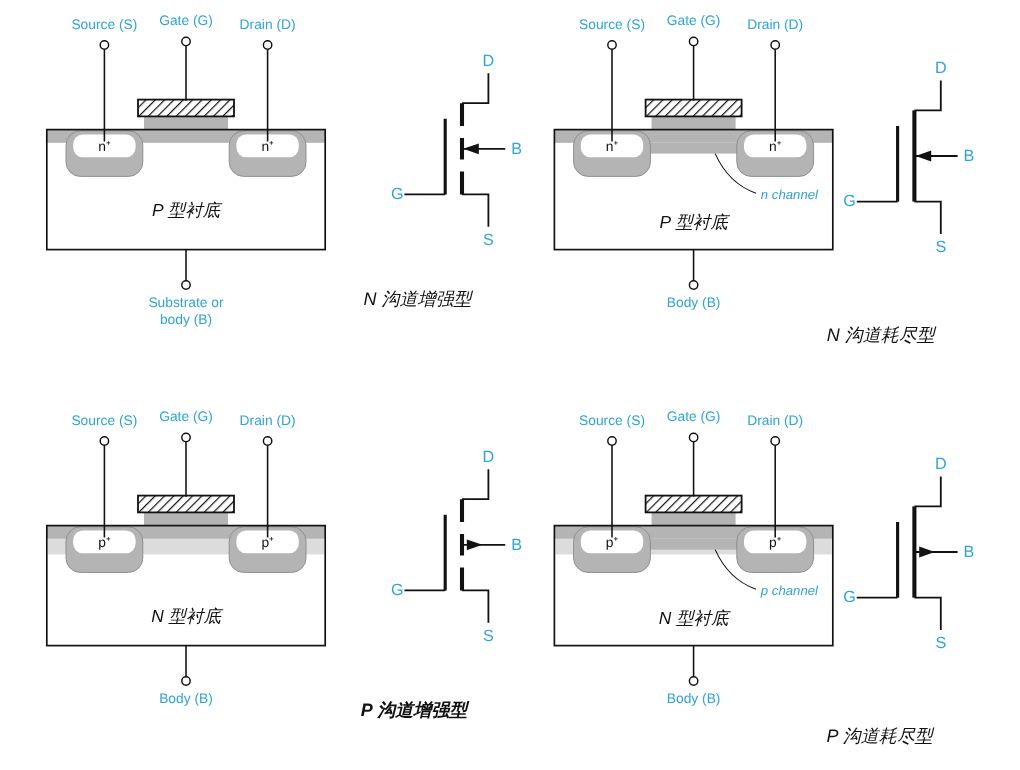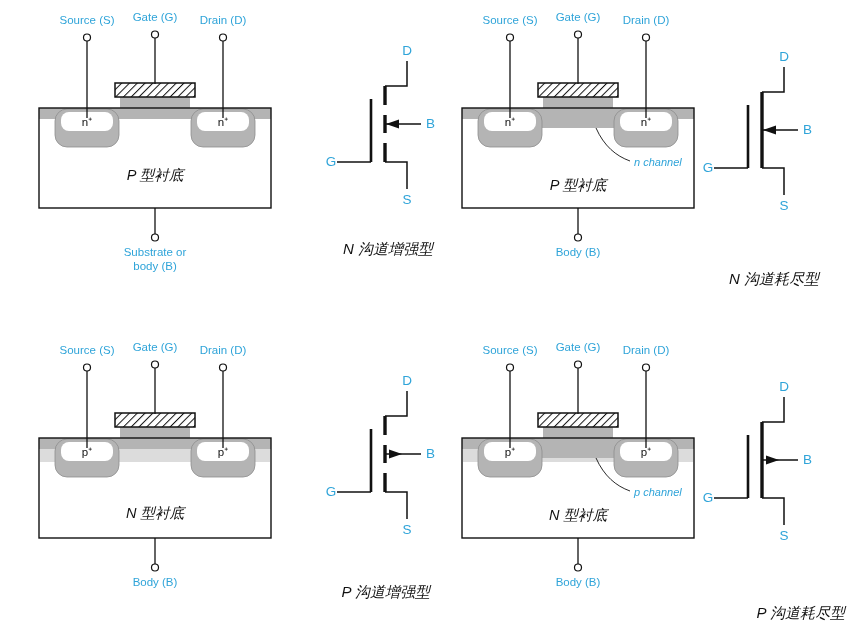--- a/index.html
+++ b/index.html
@@ -17,21 +17,21 @@
   .chanlab { fill:var(--color-accent,#2FA4D9); font-size:11px; font-style:italic; }
   .wire { stroke:#111; stroke-width:1.3; fill:none; }
   .wire2 { stroke:#111; stroke-width:1.5; fill:none; }
   .chan { stroke:#111; stroke-width:3.4; }
   .gatebar { stroke:#111; stroke-width:2.6; }
   .term { fill:#fff; stroke:#111; stroke-width:1.2; }
   .f-gray { fill:var(--color-well_gray,#b4b4b4); }
   .f-light { fill:var(--color-surface_gray,#dcdcdc); }
   .body-outline { fill:none; stroke:#111; stroke-width:1.4; }
   .caption {
-    position:absolute; width:170px; text-align:right;
+    position:absolute; width:170px; text-align:center;
     font-style:italic; font-size:15px; color:#111;
   }
 </style>
 </head>
 <body>
 
 <div class="quad" style="left:25px; top:8px;">
   <svg class="cs" style="left:0;top:0;" width="260" height="270" viewBox="0 0 260 270">
     <defs>
       <pattern id="hatch0" width="5.5" height="5.5" patternTransform="rotate(45)" patternUnits="userSpaceOnUse">
@@ -179,21 +179,21 @@
     <line x1="62" y1="104" x2="62" y2="123" class="chan"></line>
     <line x1="62" y1="85" x2="98" y2="85" class="wire2"></line>
     <polygon points="79,85 66,80.5 66,89.5" fill="#111"></polygon>
     <text x="103" y="89" class="t-accent sym-t" text-anchor="start">B</text>
     <path d="M84,150 V123 H62" class="wire2"></path>
     <text x="84" y="165" class="t-accent sym-t" text-anchor="middle">S</text>
     <line x1="48" y1="60" x2="48" y2="123" class="gatebar"></line>
     <line x1="14" y1="123" x2="48" y2="123" class="wire2"></line>
     <text x="8" y="127" class="t-accent sym-t" text-anchor="middle">G</text>
   </svg>
-  <div class="caption" style="left:235px; top:245px;">P 沟道增强型</div>
+  <div class="caption" style="left:235px; top:245px;font-weight:bold;">P 沟道增强型</div>
 </div>
 
 <div class="quad" style="left:448px; top:338px;">
   <svg class="cs" style="left:0;top:0;" width="260" height="270" viewBox="0 0 260 270">
     <defs>
       <pattern id="hatch3" width="5.5" height="5.5" patternTransform="rotate(45)" patternUnits="userSpaceOnUse">
         <rect width="5.5" height="5.5" fill="#fff"></rect>
         <line x1="0" y1="0" x2="0" y2="5.5" stroke="#111" stroke-width="2"></line>
       </pattern>
     </defs>
@@ -233,14 +233,14 @@
     <line x1="62" y1="47" x2="62" y2="123" class="chan"></line>
     <line x1="62" y1="85" x2="98" y2="85" class="wire2"></line>
     <polygon points="79,85 66,80.5 66,89.5" fill="#111"></polygon>
     <text x="103" y="89" class="t-accent sym-t" text-anchor="start">B</text>
     <path d="M84,150 V123 H62" class="wire2"></path>
     <text x="84" y="165" class="t-accent sym-t" text-anchor="middle">S</text>
     <line x1="48" y1="60" x2="48" y2="123" class="gatebar"></line>
     <line x1="14" y1="123" x2="48" y2="123" class="wire2"></line>
     <text x="8" y="127" class="t-accent sym-t" text-anchor="middle">G</text>
   </svg>
-  <div class="caption" style="left:227px; top:266px;">P 沟道耗尽型</div>
+  <div class="caption" style="left:200px; top:266px;">P 沟道耗尽型</div>
 </div>
 
 </body></html>

